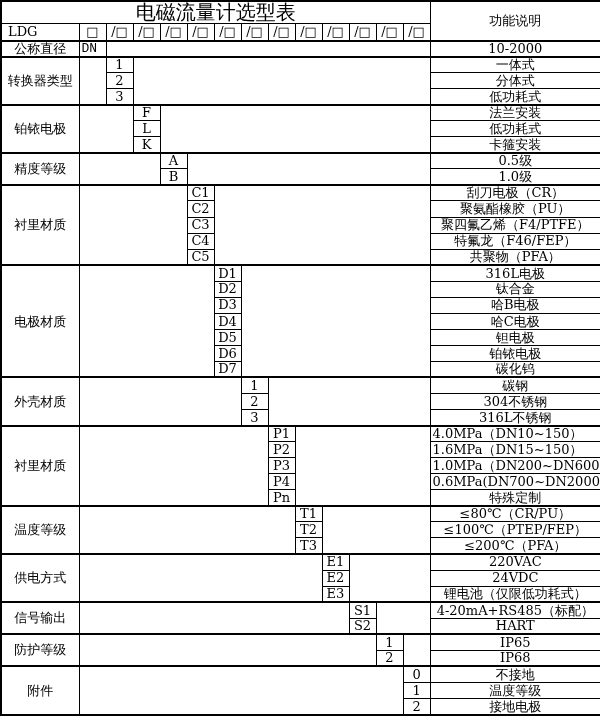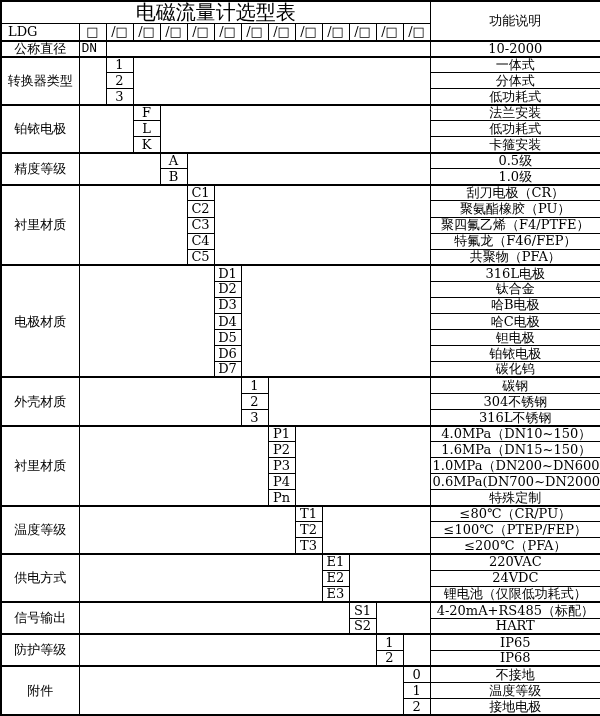--- a/index.html
+++ b/index.html
@@ -21,21 +21,21 @@
     overflow:hidden;
     white-space:nowrap;
   }
   tr.sec > td{border-top:2px solid #000;}
   tr.hd1{height:20px;}
   tr.hd2{height:17px;}
   tbody tr{height:16px;}
   td.title{font-size:20px;}
   td.lal{text-align:left;padding-left:6px;}
   td.lal2{text-align:left;padding-left:2px;font-family:Liberation Mono, monospace;}
-  td.left{text-align:center;padding-left:2px;margin-top:28px;}
+  td.left{text-align:left;padding-left:2px;margin-top:28px;}
   col.c-label{width:78px;}
   col.c-code{width:27px;}
   col.c-desc{width:171px;}
 </style>
 </head>
 <body>
 
 <div id="page">
 <table class="sel">
   <colgroup>

